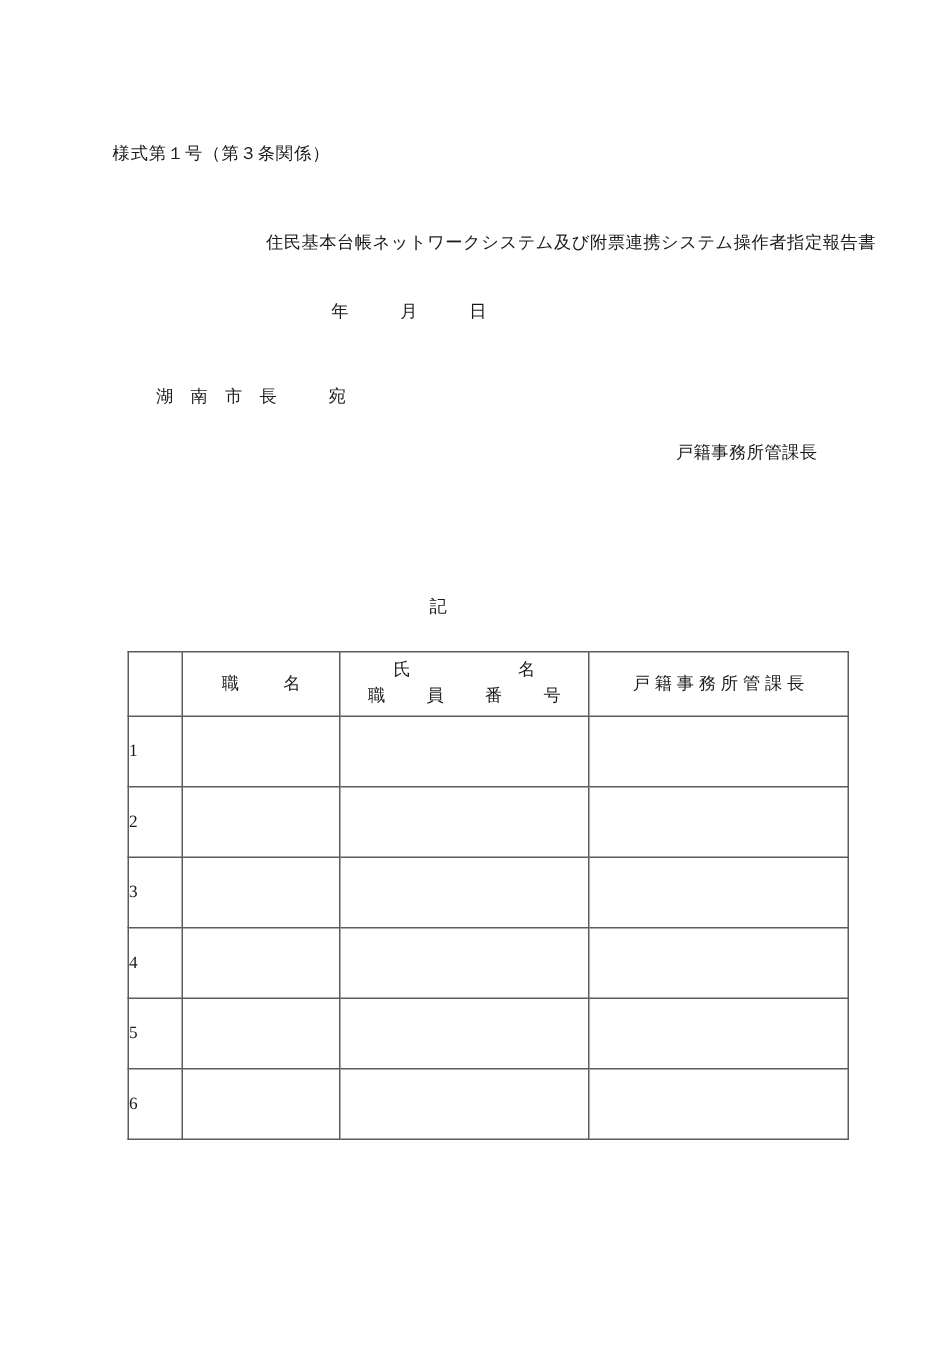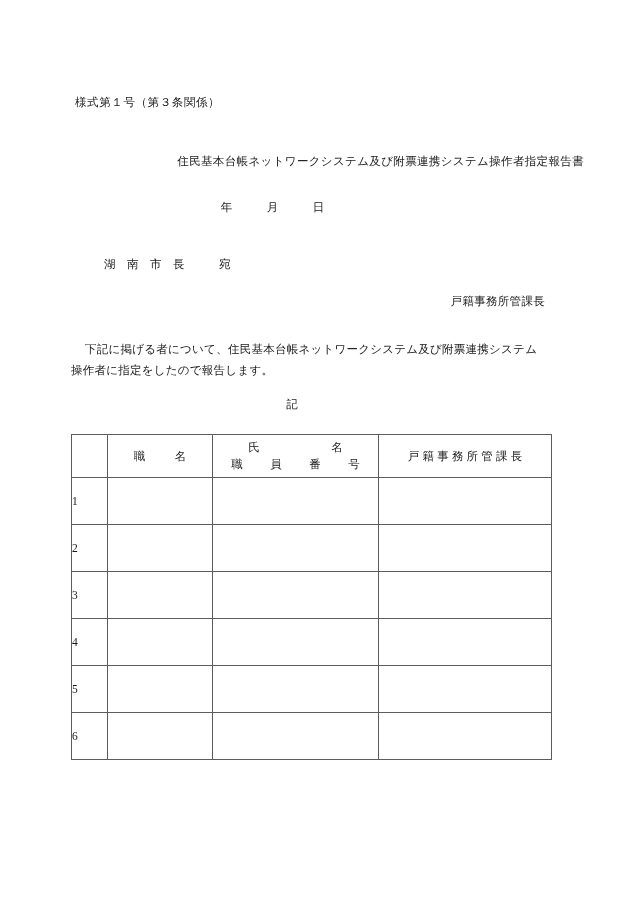--- a/index.html
+++ b/index.html
@@ -99,21 +99,21 @@
     left: 0;
     right: 0;
     top: 397px;
     text-align: center;
     font-size: 11.5px;
   }
 
   
   .form-table {
     position: absolute;
-    left: 71px;
+    left: 85px;
     top: 434px;
     width: 480px;
     border-collapse: collapse;
     table-layout: fixed;
     font-family: Liberation Serif, serif;
   }
   .form-table td, .form-table th {
     border: 1px solid #5c5c5c;
     padding: 0;
     font-weight: normal;
@@ -154,22 +154,21 @@
 
   <div class="doc-title">住民基本台帳ネットワークシステム及び附票連携システム操作者指定報告書</div>
 
   <div class="date-line">年　　　月　　　日</div>
 
   <div class="addressee">湖　南　市　長　　　宛</div>
 
   <div class="sender">戸籍事務所管課長</div>
 
   <div class="body-text">
-    <span class="indent">下記に掲げる者について、住民基本台帳ネットワークシステム及び附票連携システム</span><br>
-    <span>操作者に指定をしたので報告します。</span>
+    <br>
   </div>
 
   <div class="ki-marker">記</div>
 
   <table class="form-table">
     <colgroup>
       <col class="col-no">
       <col class="col-post">
       <col class="col-name">
       <col class="col-desc">

